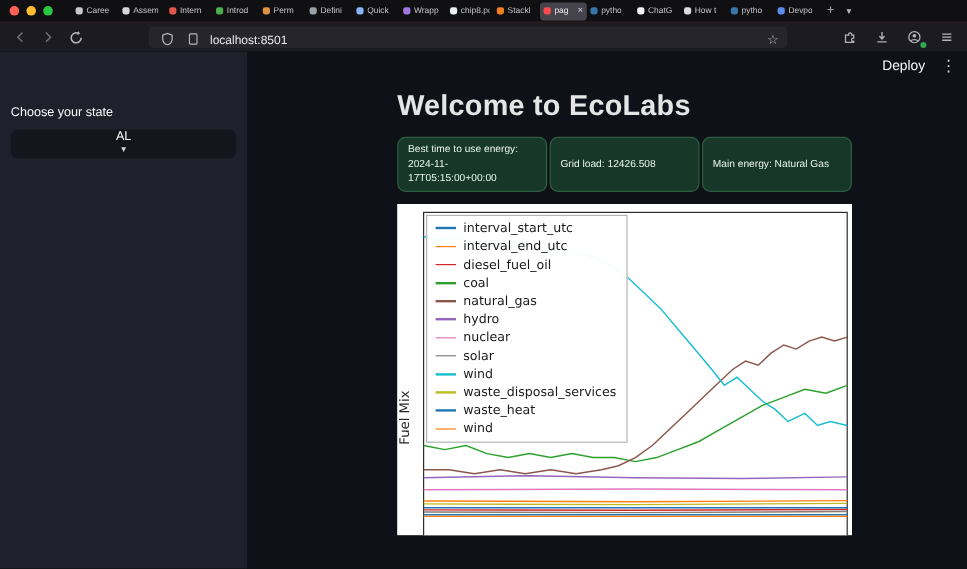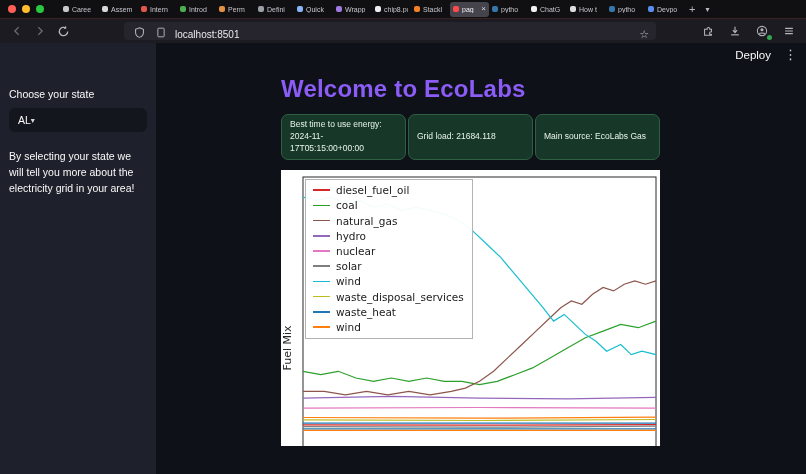--- a/index.html
+++ b/index.html
@@ -30,36 +30,36 @@
     border-radius: 4px; display: flex; align-items: flex-end; padding: 0 7px; gap: 6px;
     color: #e9e9ec; font-size: 10px; }
   .urlbar .star { margin-left: auto; color: #b5b5bd; font-size: 11px; line-height: 1; }
   .nav-right { margin-left: auto; display: flex; align-items: center; gap: 11px; }
   .acct { position: relative; }
   .acct .badge { position: absolute; right: -2px; bottom: -1px; width: 5px; height: 5px;
     border-radius: 50%; background: #2fa84f; }
 
   
   .app { flex: 1 1 auto; display: flex; background: #0e1117; overflow: hidden; }
-  .sidebar { width: 156px; flex: 0 0 auto; background: #1e212b; padding: 45px 9px 0 9px; }
+  .sidebar { width: 206px; flex: 0 0 auto; background: #1e212b; padding: 45px 9px 0 9px; }
   .sb-label { color: #fafafa; font-size: 10.5px; margin-bottom: 8px; }
   .sb-select { height: 24px; background: #14161d; border-radius: 6px; display: flex;
     align-items: center; padding: 0 9px; color: #fafafa;
-    font-size: 10.5px; cursor: pointer; }
+    font-size: 10.5px; cursor: pointer; flex-direction: column; }
   .sb-select .chev { font-size: 8px; color: #d6d6d8; }
   .sb-desc { margin-top: 17px; color: #fafafa; font-size: 10.5px; line-height: 1.5; }
 
   .main { flex: 1 1 auto; position: relative; }
   .deploy-row { position: absolute; top: 4px; right: 9px; display: flex; align-items: center;
     gap: 13px; color: #fafafa; text-align: center; }
   .deploy { font-size: 11.5px; cursor: pointer; }
   .kebab { font-size: 13px; cursor: pointer; color: #d7d7da; }
 
   .content { position: absolute; left: 125px; top: 32px; width: 379px; }
-  h1.title { color: #8b5cf6; font-size: 24px; font-weight: 700; letter-spacing: 0.2px; }
+  h1.title { color: #e5e5e5; font-size: 24px; font-weight: 700; letter-spacing: 0.2px; }
   .boxes { display: flex; gap: 2px; margin-top: 11px; }
   .ibox { flex: 1 1 0; min-height: 34px; background: #173828; border: 1px solid #2e5f43;
     border-radius: 7px; display: flex; align-items: center; padding: 4px 8px;
     color: #e8f5ec; font-size: 8.5px; line-height: 1.4; }
   h3.section { margin-top: 24px; color: #fafafa; font-size: 15px; font-weight: 700; }
 
   .chart { margin-top: 10px; width: 379px; height: 276px; background: #ffffff;
     position: relative; overflow: hidden; }
   .chart svg { position: absolute; left: 0; top: 0; }
   .legend { position: absolute; left: 24px; top: 9px; background: rgba(255,255,255,0.95);
@@ -210,36 +210,35 @@
   </div>
 
   <div class="app">
 
     <div class="sidebar">
       <div class="sb-label">Choose your state</div>
       <div class="sb-select">
         <span>AL</span>
         <span class="chev">▾</span>
       </div>
-      <div class="sb-desc">By selecting your state we will tell you more about the electricity grid in your area!</div>
     </div>
 
     <div class="main">
       <div class="deploy-row">
         <span class="deploy">Deploy</span>
         <span class="kebab">⋮</span>
       </div>
 
       <div class="content">
         <h1 class="title">Welcome to EcoLabs</h1>
 
         <div class="boxes">
           <div class="ibox">Best time to use energy: 2024-11-17T05:15:00+00:00</div>
-          <div class="ibox">Grid load: 21684.118</div>
-          <div class="ibox">Main source: EcoLabs Gas</div>
+          <div class="ibox">Grid load: 12426.508</div>
+          <div class="ibox">Main energy: Natural Gas</div>
         </div>
 
 
         <div class="chart">
           <svg id="chart-svg" width="379" height="345" viewBox="0 0 379 345">
             <rect x="22" y="7" width="353" height="335" fill="#ffffff" stroke="#2b2b2b" stroke-width="1"></rect>
             <text x="10" y="178" transform="rotate(-90 10 178)" text-anchor="middle" font-family="DejaVu Sans, sans-serif" font-size="11" fill="#262626">Fuel Mix</text>
             <g id="chart-lines">
                 <polyline points="22.0,258.9 375.0,258.9" fill="none" stroke="#1f77b4" stroke-width="1.2"></polyline>
                 <polyline points="22.0,260.3 375.0,260.3" fill="none" stroke="#ff7f0e" stroke-width="1.2"></polyline>
@@ -250,20 +249,28 @@
                 <polyline points="22.0,238.2 198.5,237.5 375.0,238.2" fill="none" stroke="#e377c2" stroke-width="1.2"></polyline>
                 <polyline points="22.0,256.6 198.5,257.2 375.0,256.2" fill="none" stroke="#7f7f7f" stroke-width="1.2"></polyline>
                 <polyline points="22.0,249.9 198.5,250.5 375.0,249.5" fill="none" stroke="#bcbd22" stroke-width="1.2"></polyline>
                 <polyline points="22.0,27.1 36.1,30.4 50.2,27.1 64.4,33.8 78.5,30.4 92.6,37.1 106.7,33.8 120.8,40.5 135.0,37.1 149.1,40.5 163.2,43.9 177.3,50.6 191.4,60.6 205.6,74.0 219.7,87.4 233.8,104.2 247.9,120.9 262.0,137.7 272.6,151.1 283.2,144.4 293.8,154.4 304.4,164.4 315.0,171.2 325.6,181.2 339.7,174.5 350.3,184.6 360.9,181.2 375.0,184.6" fill="none" stroke="#17becf" stroke-width="1.2"></polyline>
                 <polyline points="22.0,253.2 375.0,253.2" fill="none" stroke="#1f77b4" stroke-width="1.2"></polyline>
                 <polyline points="22.0,247.5 198.5,248.2 375.0,247.2" fill="none" stroke="#ff7f0e" stroke-width="1.2"></polyline>
               </g>
           </svg>
           <div class="legend">
               <div class="lg-row">
+                <span class="sw" style="background: rgb(31, 119, 180);"></span>
+                <span>interval_start_utc</span>
+              </div>
+              <div class="lg-row">
+                <span class="sw" style="background: rgb(255, 127, 14);"></span>
+                <span>interval_end_utc</span>
+              </div>
+              <div class="lg-row">
                 <span class="sw" style="background: rgb(214, 39, 40);"></span>
                 <span>diesel_fuel_oil</span>
               </div>
               <div class="lg-row">
                 <span class="sw" style="background: rgb(44, 160, 44);"></span>
                 <span>coal</span>
               </div>
               <div class="lg-row">
                 <span class="sw" style="background: rgb(140, 86, 75);"></span>
                 <span>natural_gas</span>

